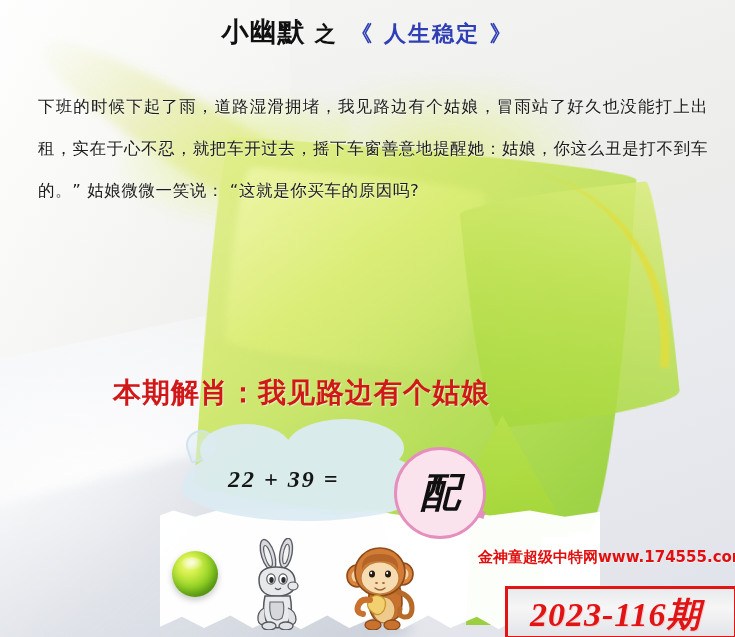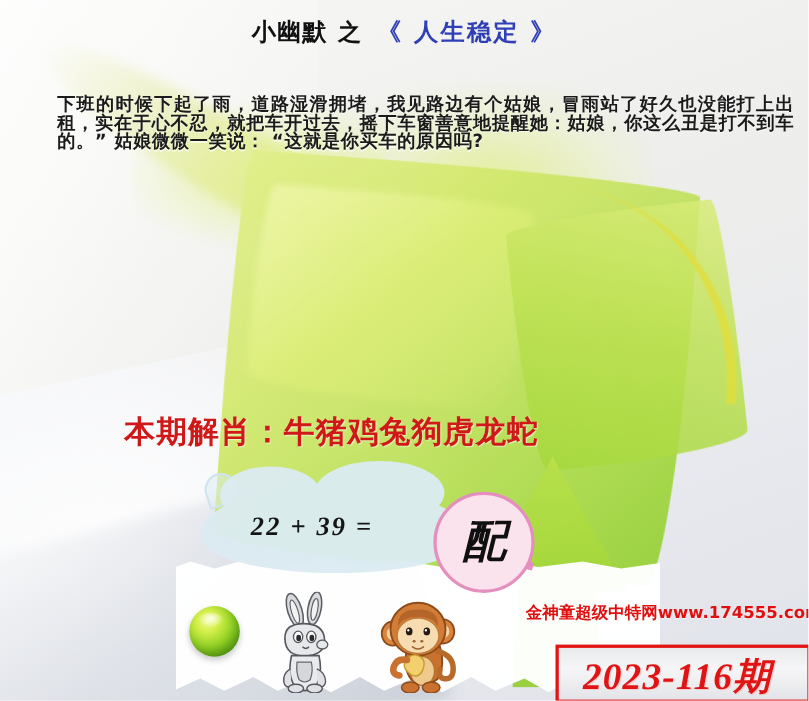--- a/index.html
+++ b/index.html
@@ -177,40 +177,40 @@
     border-right:11px solid #fbe3ee;
   }
 
   
   .title-row{
     position:absolute;left:0;top:14px;width:735px;
     text-align:center;white-space:nowrap;
   }
   .title-main{
     font-family:"DejaVu Sans","Liberation Sans",sans-serif;
-    font-size:22px;font-weight:700;color:#111;
+    font-size:27px;font-weight:700;color:#111;
     letter-spacing:1px;
     text-shadow:1px 1px 1px rgba(255,255,255,.8);
   }
   .title-zhi{
     font-family:"DejaVu Sans","Liberation Sans",sans-serif;
     font-size:21px;font-weight:700;color:#111;margin-left:5px;
   }
   .title-sub{
     font-family:"DejaVu Sans","Liberation Sans",sans-serif;
     font-size:22px;font-weight:700;color:#2f3fb5;
     margin-left:10px;letter-spacing:2px;
   }
 
   
   .joke{
-    position:absolute;left:52px;top:86px;width:670px;
-    font-family:"DejaVu Sans","Liberation Sans",sans-serif;
-    font-size:16.5px;font-weight:700;color:#1b1b1b;
-    line-height:17px;letter-spacing:.6px;
+    position:absolute;left:38px;top:86px;width:670px;
+    font-family:"DejaVu Sans","Liberation Sans",sans-serif;
+    font-size:16.5px;font-weight:400;color:#1b1b1b;
+    line-height:42px;letter-spacing:.6px;
     text-align:justify;
     text-shadow:0 1px 0 rgba(255,255,255,.65);
   }
 
   
   .predict{
     position:absolute;left:113px;top:374px;white-space:nowrap;
     font-family:"DejaVu Sans","Liberation Sans",sans-serif;
     font-size:28px;font-weight:700;
     color:#d01818;letter-spacing:1px;
@@ -277,21 +277,21 @@
   </div>
 
   <div class="title-row">
     <span class="title-main">小幽默</span>
     <span class="title-zhi">之</span>
     <span class="title-sub">《 人生稳定 》</span>
   </div>
 
   <div class="joke">下班的时候下起了雨，道路湿滑拥堵，我见路边有个姑娘，冒雨站了好久也没能打上出租，实在于心不忍，就把车开过去，摇下车窗善意地提醒她：姑娘，你这么丑是打不到车的。” 姑娘微微一笑说： “这就是你买车的原因吗?</div>
 
-  <div class="predict">本期解肖：牛猪鸡兔狗虎龙蛇</div>
+  <div class="predict">本期解肖：我见路边有个姑娘</div>
 
   <div class="paper-strip"></div>
 
   <div class="cloud-tail"></div>
   <div class="cloud-bubble"></div>
   <div class="equation">22 + 39 =</div>
 
   <div class="answer-tail"></div>
   <div class="answer-bubble">
     <span class="ans-text">配</span>

